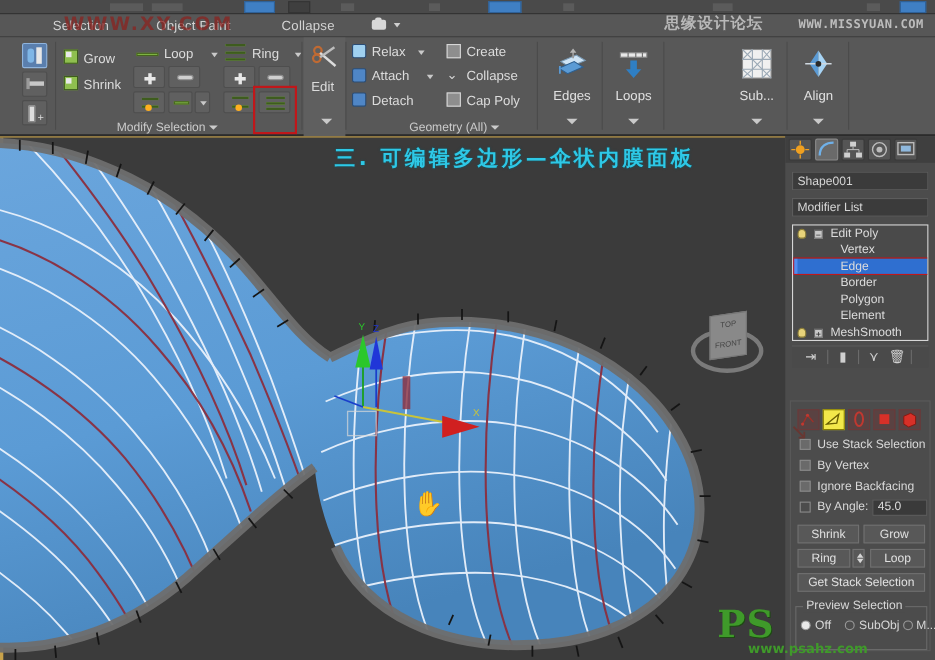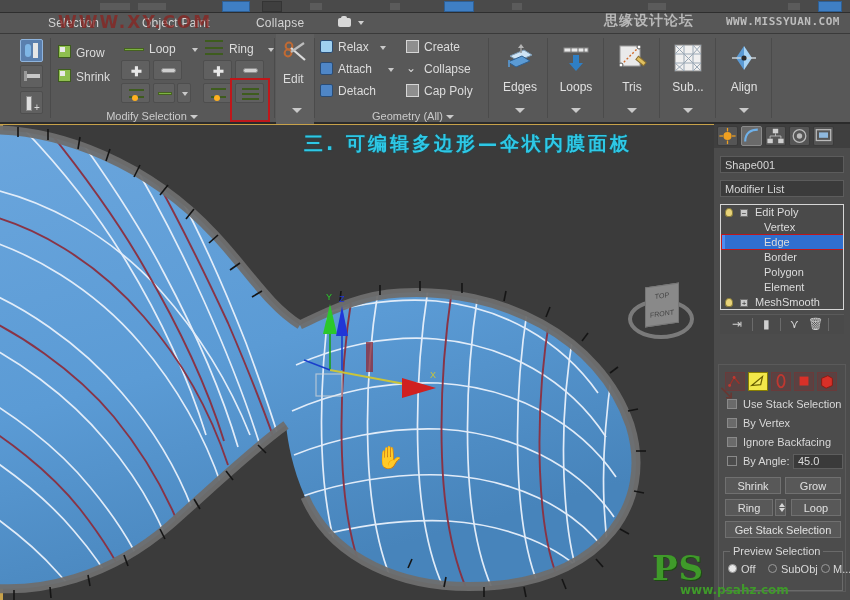--- a/index.html
+++ b/index.html
@@ -438,32 +438,20 @@
         <line x1="18" y1="6" x2="18" y2="10" stroke="#6a6a6a"></line>
         <line x1="24" y1="6" x2="24" y2="10" stroke="#6a6a6a"></line>
         <rect x="13" y="13" width="6" height="9" fill="#2f7fc4"></rect>
         <polygon points="9,21 23,21 16,29" fill="#2f7fc4"></polygon>
       </svg>
       <div class="bp-lbl">Loops</div>
       <div class="bp-tri"></div>
       <div class="vsep"></div>
     </div>
 
-    <div class="bigpanel" style="left:604px;">
-      <svg class="bp-ico" viewBox="0 0 32 32">
-        <rect x="4" y="4" width="20" height="20" fill="#eaeaea" stroke="#9a9a9a"></rect>
-        <line x1="5" y1="23" x2="23" y2="5" stroke="#d06a2a" stroke-width="1.4" stroke-dasharray="2,2"></line>
-        <circle cx="5" cy="23" r="2" fill="#fff" stroke="#555"></circle>
-        <circle cx="23" cy="5" r="2" fill="#fff" stroke="#555"></circle>
-        <rect x="20" y="17" width="10" height="4" fill="#e0c060" stroke="#8a7030" transform="rotate(40 25 19)"></rect>
-      </svg>
-      <div class="bp-lbl">Tris</div>
-      <div class="bp-tri"></div>
-      <div class="vsep"></div>
-    </div>
 
     <div class="bigpanel" style="left:660px;">
       <svg class="bp-ico" viewBox="0 0 32 32">
         <rect x="3" y="3" width="26" height="26" fill="#f0f0f0" stroke="#8a8a8a"></rect>
         <line x1="3" y1="12" x2="29" y2="12" stroke="#9aa8b5"></line>
         <line x1="3" y1="21" x2="29" y2="21" stroke="#9aa8b5"></line>
         <line x1="12" y1="3" x2="12" y2="29" stroke="#9aa8b5"></line>
         <line x1="21" y1="3" x2="21" y2="29" stroke="#9aa8b5"></line>
         <line x1="3" y1="3" x2="12" y2="12" stroke="#9aa8b5"></line>
           <line x1="12" y1="3" x2="3" y2="12" stroke="#9aa8b5"></line>

